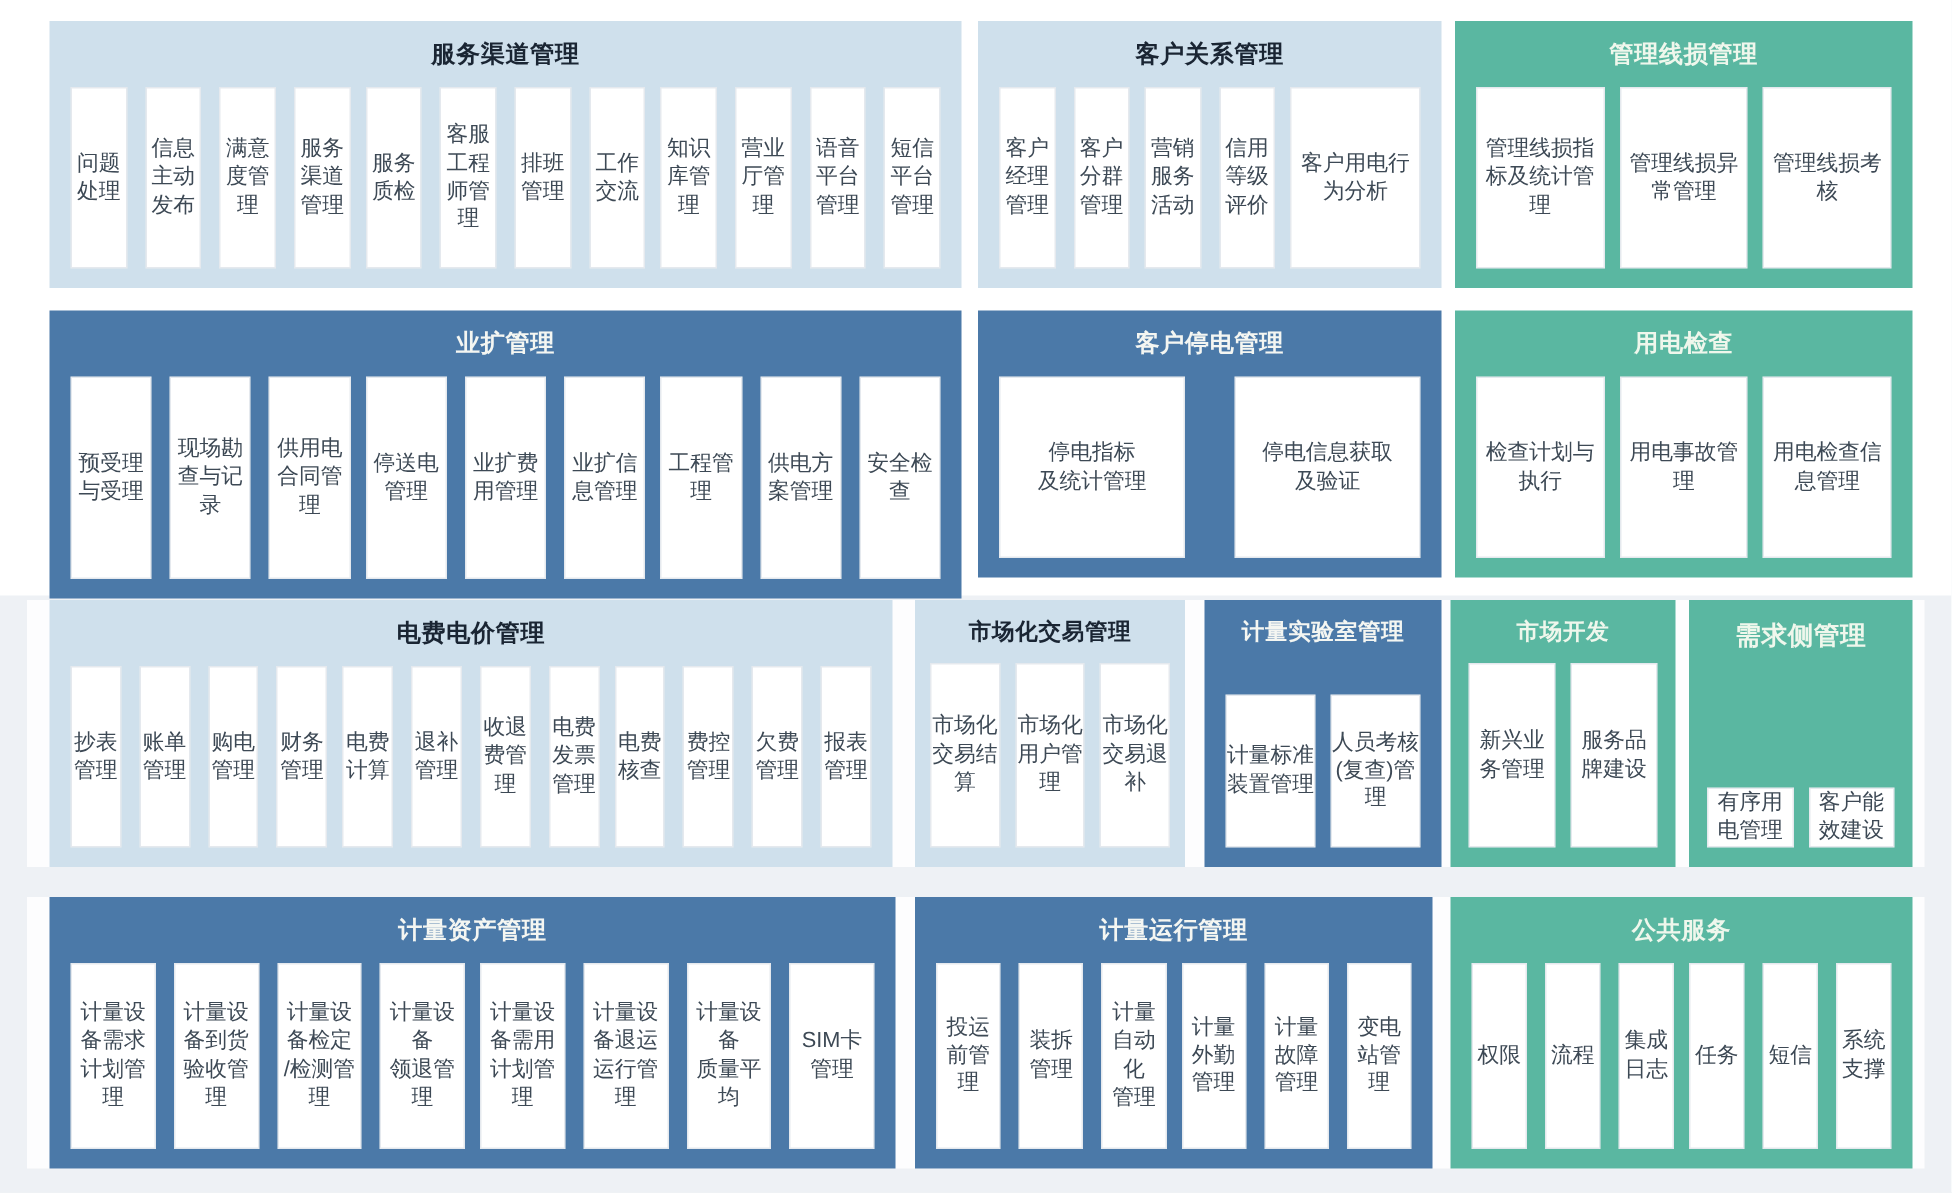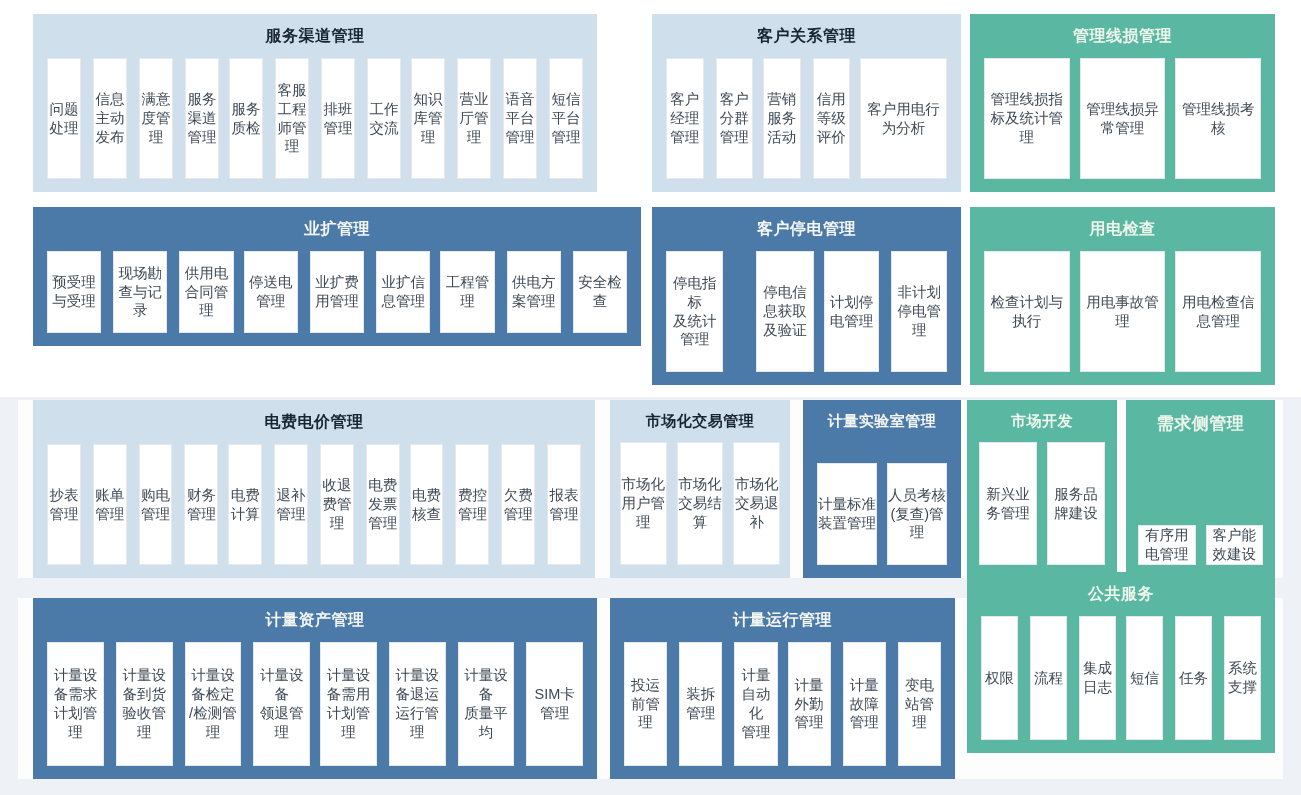--- a/index.html
+++ b/index.html
@@ -63,21 +63,21 @@
 </style>
 </head>
 <body>
 
 <div id="canvas">
 
   <div class="gray-bg"></div>
   <div class="white-strip" style="top:400px; height:178px;"></div>
   <div class="white-strip" style="top:598px; height:181px;"></div>
 
-  <div class="panel light" style="left:33px; top:14px; width:564px; height:178px;">
+  <div class="panel light" style="left:33px; top:14px; width:608px; height:178px;">
     <div class="panel-title">服务渠道管理</div>
     <div class="items">
       <div class="irow">
         <div class="item">问题处理</div>
         <div class="item">信息主动发布</div>
         <div class="item">满意度管理</div>
         <div class="item">服务渠道管理</div>
       </div>
       <div class="irow">
         <div class="item">服务质检</div>
@@ -119,21 +119,21 @@
         </div>
       <div class="irow">
           <div class="item">管理线损异常管理</div>
         </div>
       <div class="irow">
           <div class="item">管理线损考核</div>
         </div>
     </div>
   </div>
 
-  <div class="panel dark" style="left:33px; top:207px; width:608px; height:139px;">
+  <div class="panel dark" style="left:33px; top:207px; width:608px; height:192px;">
     <div class="panel-title">业扩管理</div>
     <div class="items">
       <div class="irow">
         <div class="item">预受理与受理</div>
         <div class="item">现场勘查与记录</div>
         <div class="item">供用电合同管理</div>
       </div>
       <div class="irow">
         <div class="item">停送电管理</div>
         <div class="item">业扩费用管理</div>
@@ -149,24 +149,20 @@
 
   <div class="panel dark" style="left:652px; top:207px; width:309px; height:178px;">
     <div class="panel-title">客户停电管理</div>
     <div class="items">
       <div class="irow" style="flex:1.2;gap:33px;">
         <div class="item">停电指标
 及统计管理</div>
         <div class="item">停电信息获取
 及验证</div>
       </div>
-      <div class="irow">
-        <div class="item">计划停电管理</div>
-        <div class="item">非计划停电管理</div>
-      </div>
     </div>
   </div>
 
   <div class="panel teal" style="left:970px; top:207px; width:305px; height:178px;">
     <div class="panel-title">用电检查</div>
     <div class="items">
       <div class="irow">
           <div class="item">检查计划与执行</div>
         </div>
       <div class="irow">
@@ -199,24 +195,24 @@
         <div class="item">欠费管理</div>
         <div class="item">报表管理</div>
       </div>
     </div>
   </div>
 
   <div class="panel light" style="left:610px; top:400px; width:180px; height:178px;">
     <div class="panel-title" style="font-size:15px;">市场化交易管理</div>
     <div class="items" style="padding:9px 10px 13px;">
       <div class="irow">
+          <div class="item">市场化交易结算</div>
+        </div>
+      <div class="irow">
           <div class="item">市场化用户管理</div>
-        </div>
-      <div class="irow">
-          <div class="item">市场化交易结算</div>
         </div>
       <div class="irow">
           <div class="item">市场化交易退补</div>
         </div>
     </div>
   </div>
 
   <div class="panel dark" style="left:803px; top:400px; width:158px; height:178px;gap:21px;">
     <div class="panel-title" style="font-size:15px;">计量实验室管理</div>
     <div class="items" style="padding:9px 14px 13px;">
@@ -292,29 +288,29 @@
       <div class="irow">
         <div class="item">计量外勤
 管理</div>
         <div class="item">计量故障
 管理</div>
         <div class="item">变电站管理</div>
       </div>
     </div>
   </div>
 
-  <div class="panel teal" style="left:967px; top:572px; width:308px; height:181px;">
+  <div class="panel teal" style="left:967px; top:598px; width:308px; height:181px;">
     <div class="panel-title">公共服务</div>
     <div class="items">
       <div class="irow">
         <div class="item">权限</div>
         <div class="item">流程</div>
         <div class="item">集成日志</div>
       </div>
       <div class="irow">
+        <div class="item">任务</div>
         <div class="item">短信</div>
-        <div class="item">任务</div>
         <div class="item">系统支撑</div>
       </div>
     </div>
   </div>
 
 </div>
 
 </body></html>

